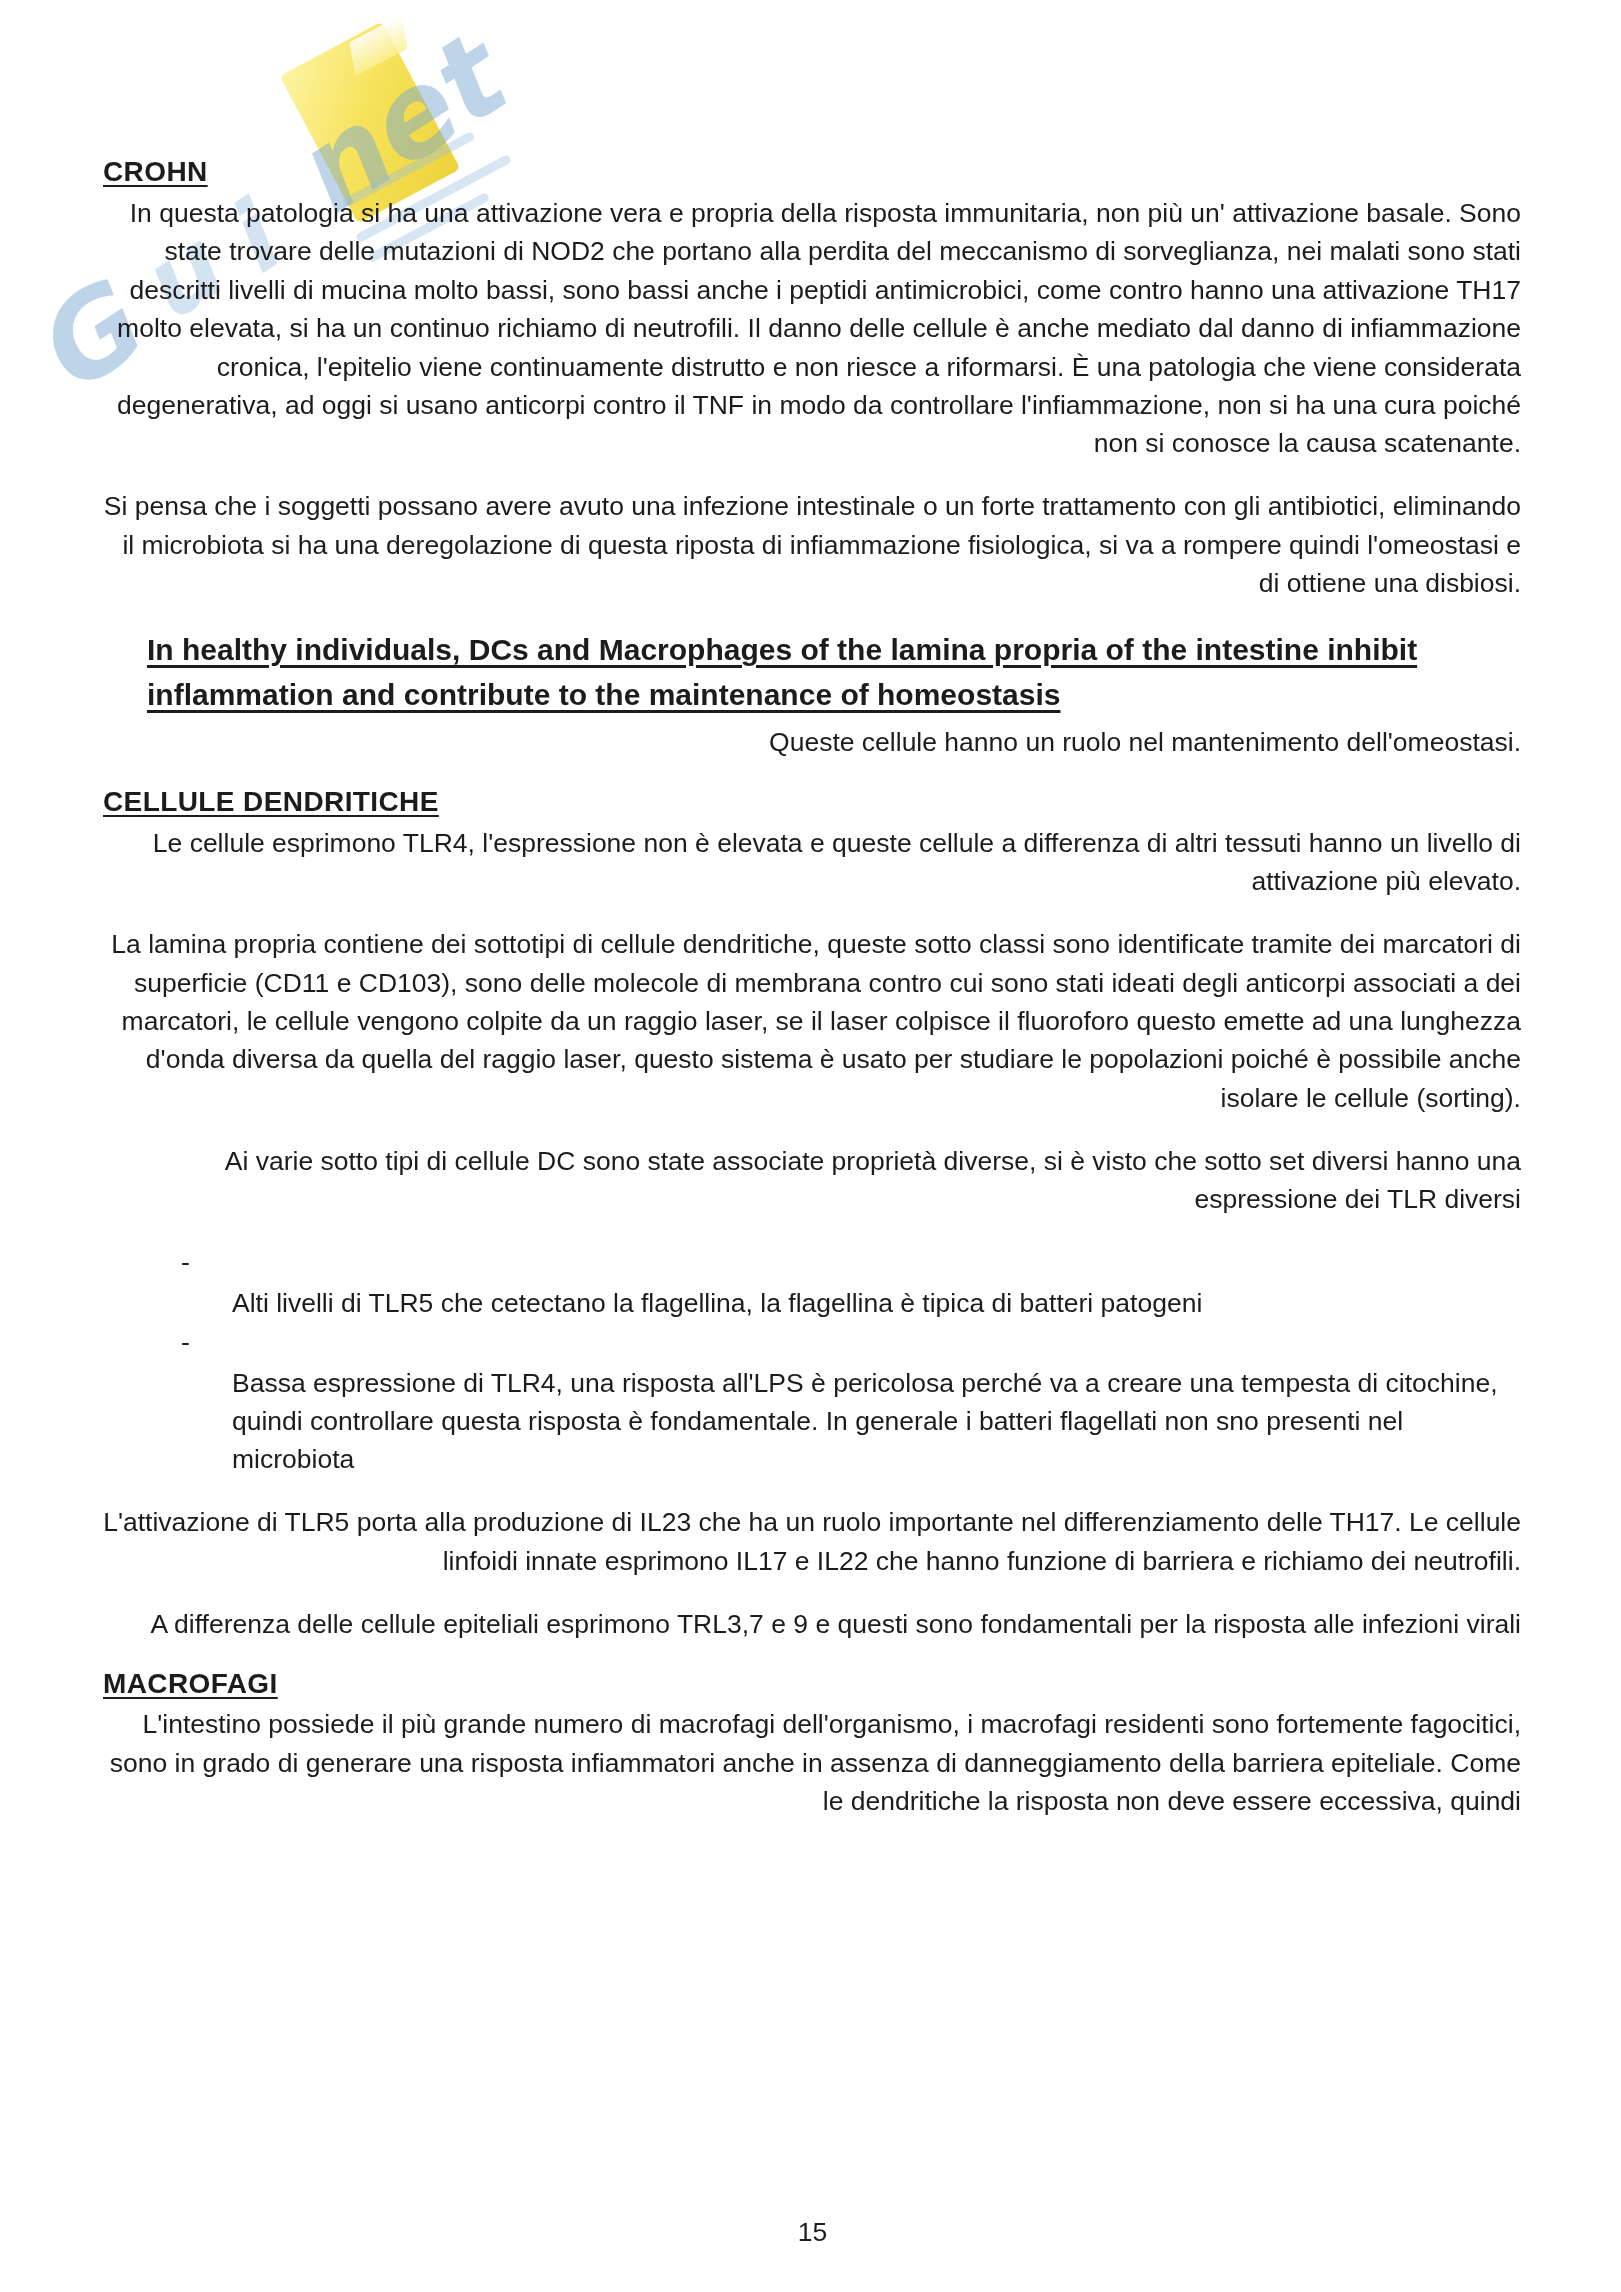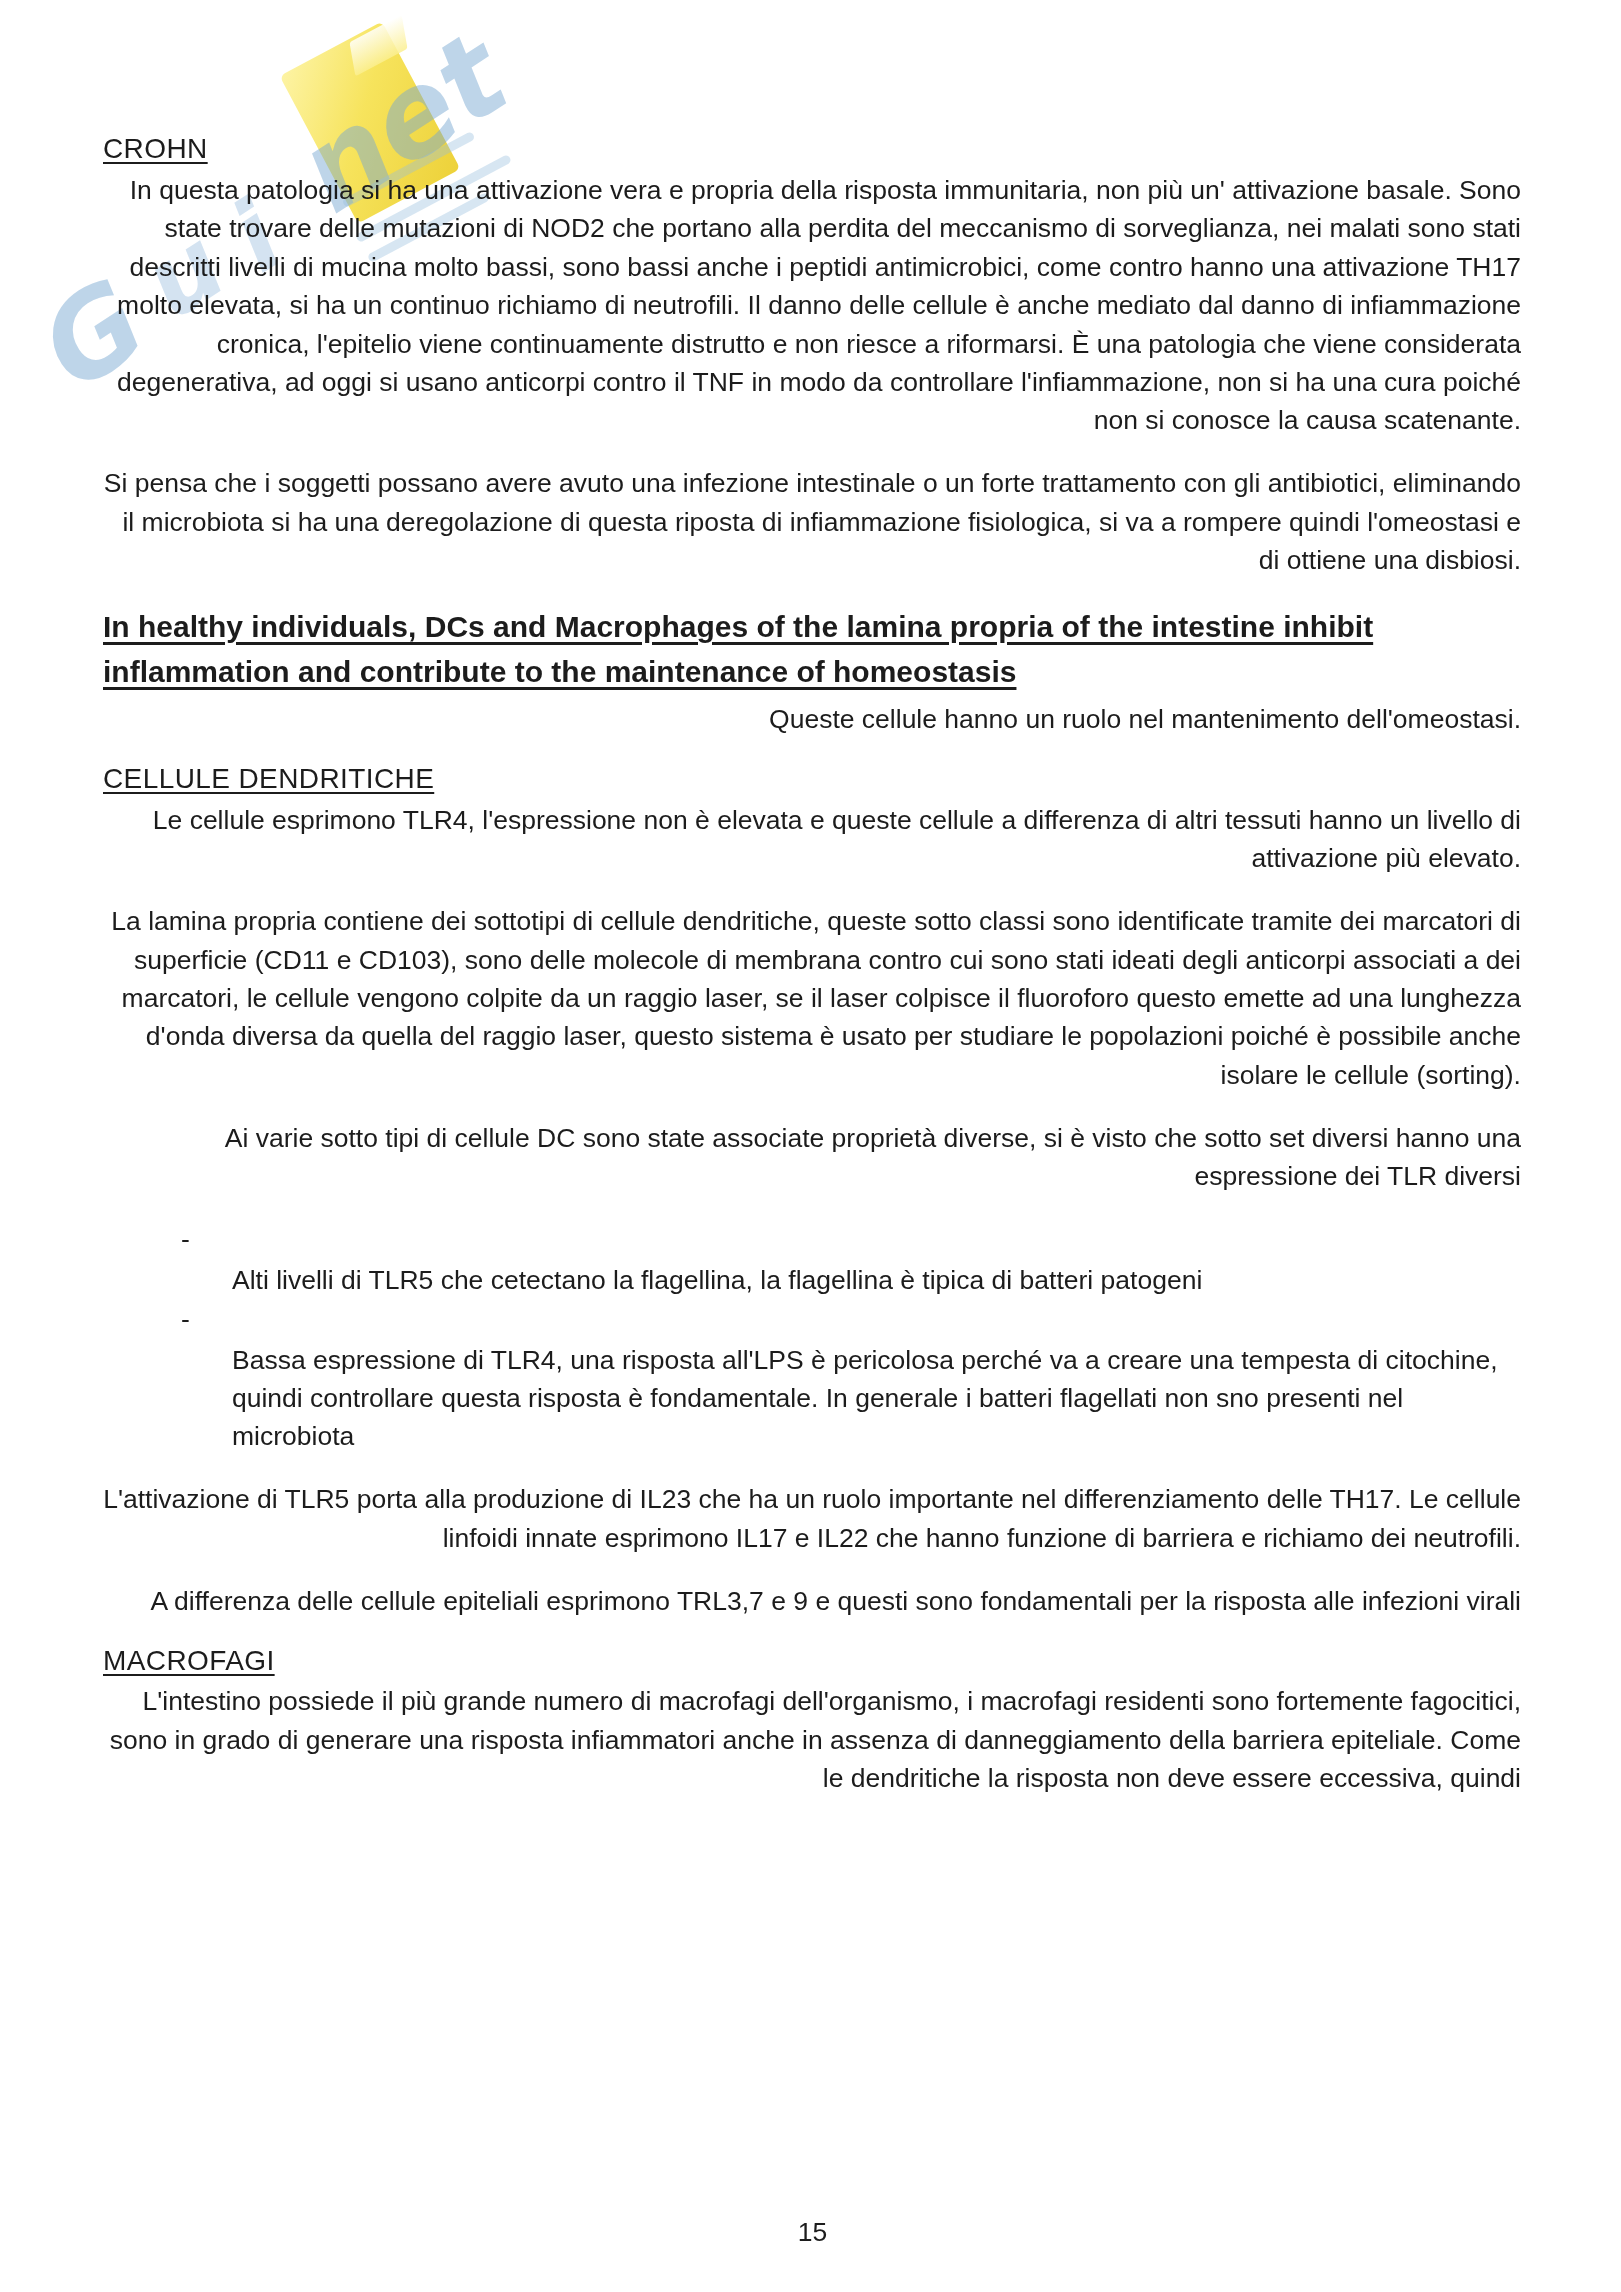--- a/index.html
+++ b/index.html
@@ -51,31 +51,31 @@
   .content {
     position:relative; z-index:1;
     padding:133px 100px 0 103px;
   }
   p.body {
     font-size:26.5px; line-height:1.45;
     margin-bottom:24.5px;
     text-align:right;
   }
   h2.section {
-    font-size:28px; font-weight:normal;
+    font-size:28px; font-weight:bold;
     text-decoration:underline;
     text-underline-offset:3.9px;
     letter-spacing:0.4px;
-    margin-top:0; margin-bottom:5.9px;
+    margin-top:23px; margin-bottom:5.9px;
   }
   h2.big {
     font-size:30px; font-weight:bold; line-height:1.5;
     text-decoration:underline;
     text-underline-offset:4.9px;
-    margin-top:11.8px; margin-bottom:5.9px;
+    margin-top:11.8px; margin-bottom:5.9px;margin-left:44px;
   }
   .bullets { margin-bottom:24.5px; }
   .bullet { display:flex; font-size:26.5px; line-height:1.45; padding-left:78px; }
   .bullet .dash { width:51px; flex:0 0 51px; }
   .bullet .bullet-text { flex:1;margin-top:41px; }
 
   .page-number {
     position:absolute; left:4px; right:0; top:2217px;
     text-align:center; font-size:26.5px; z-index:1;
   }

